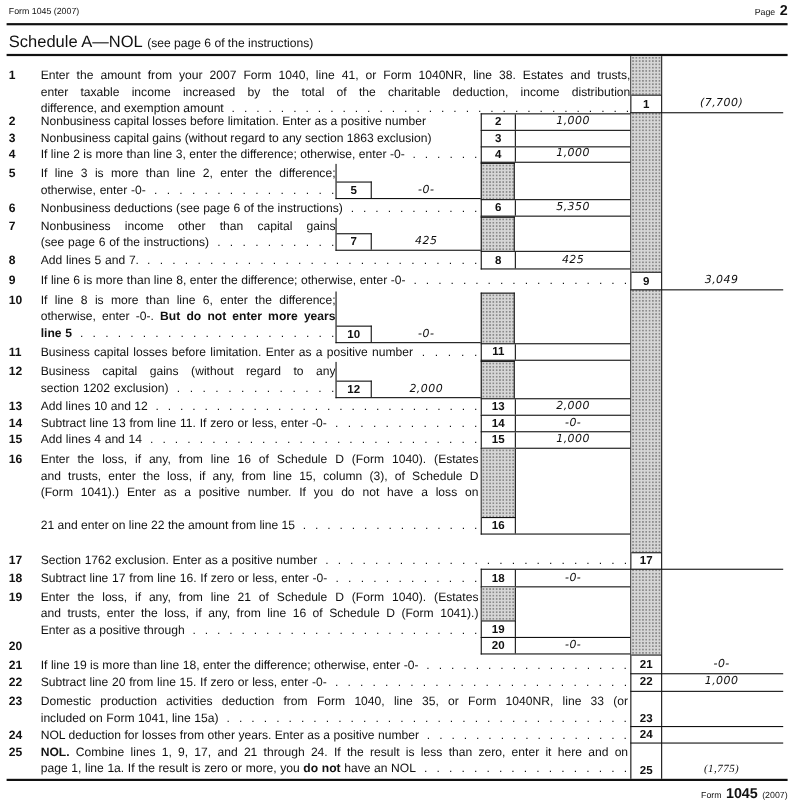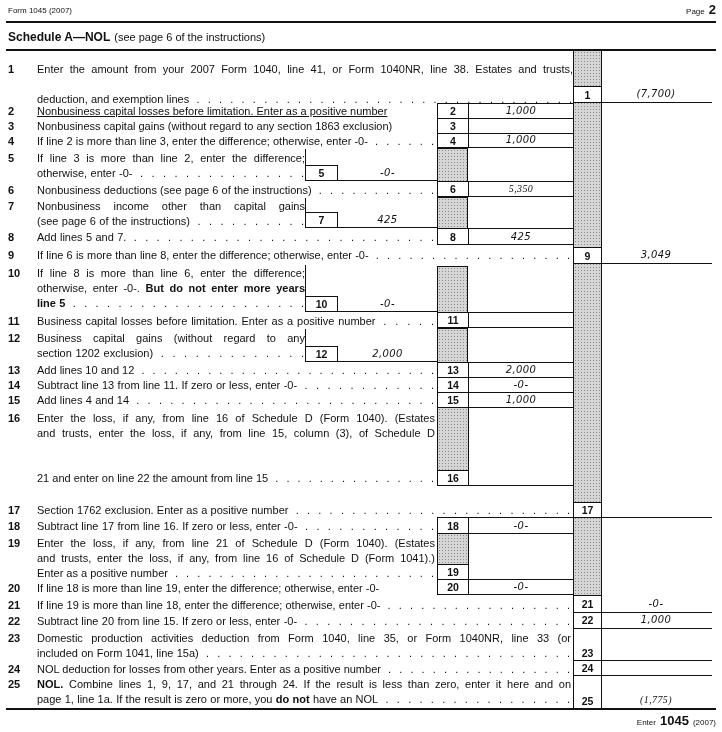--- a/index.html
+++ b/index.html
@@ -36,21 +36,21 @@
 <div id="page">
 
   <div class="abs small" style="left:8px;top:6px">Form 1045 (2007)</div>
   <div class="abs" style="right:6px;top:2px;display:flex;align-items:baseline;gap:4px">
     <span class="small">Page</span>
     <span style="font-weight:700;font-size:13px">2</span>
   </div>
   <div class="hline" style="left:6px;top:21px;width:710px;height:1.5px"></div>
 
   <div class="abs" style="left:8px;top:30px;display:flex;align-items:baseline;gap:4px">
-    <span style="font-weight:700;font-size:12px">Schedule A—NOL</span>
+    <span style="font-weight:400;font-size:15px">Schedule A—NOL</span>
     <span style="font-size:11px">(see page 6 of the instructions)</span>
   </div>
   <div class="hline" style="left:6px;top:49px;width:710px;height:2px"></div>
 
   <div id="form-body" class="abs" style="left:0;top:0;width:722px;height:732px">
       <div class="vline" style="left: 573px; top: 51px; height: 657px;"></div>
       <div class="vline" style="left: 601px; top: 51px; height: 657px;"></div>
       <div class="abs hatch" style="left: 574px; top: 51px; width: 27px; height: 35px;"></div>
       <div class="abs hatch" style="left: 574px; top: 102px; width: 27px; height: 145px;"></div>
       <div class="abs hatch" style="left: 574px; top: 263px; width: 27px; height: 239px;"></div>
@@ -61,25 +61,26 @@
       <div class="abs hatch" style="left: 437px; top: 328px; width: 31px; height: 34px; border-left: 1px solid rgb(17, 17, 17); border-right: 1px solid rgb(17, 17, 17); border-top: 1px solid rgb(17, 17, 17);"></div>
       <div class="hline" style="left: 573px; top: 102px; width: 139px;"></div>
       <div class="hline" style="left: 573px; top: 263px; width: 139px;"></div>
       <div class="hline" style="left: 573px; top: 517px; width: 139px;"></div>
       <div class="hline" style="left: 573px; top: 612px; width: 139px;"></div>
       <div class="hline" style="left: 573px; top: 628px; width: 139px;"></div>
       <div class="hline" style="left: 573px; top: 660px; width: 139px;"></div>
       <div class="hline" style="left: 573px; top: 675px; width: 139px;"></div>
       <div class="abs num" style="left: 8px; top: 62px; width: 26px;">1</div>
       <div class="abs tl jl" style="left: 37px; top: 62px; width: 536px;"><span>Enter the amount from your 2007 Form 1040, line 41, or Form 1040NR, line 38. Estates and trusts,</span></div>
-      <div class="abs tl ll" style="left: 37px; top: 92px; width: 536px;"><span>deduction, and exemption lines</span><span class="dots"> . . . . . . . . . . . . . . . . . . . . . . . . . . . . . . . . . . . . . . . . . . . . . . . . . . . . . . . . . . . . . . . . . . . . . . . . . . . . . . . . . . . . . . . . . . . . . . . . . . . . . . . . . . . . . . </span></div>
+      <div class="abs tl jl" style="left: 37px; top: 77px; width: 536px;"><span>enter taxable income increased by the total of the charitable deduction, income distribution</span></div>
+      <div class="abs tl ll" style="left: 37px; top: 92px; width: 536px;"><span>difference, and exemption amount</span><span class="dots"> . . . . . . . . . . . . . . . . . . . . . . . . . . . . . . . . . . . . . . . . . . . . . . . . . . . . . . . . . . . . . . . . . . . . . . . . . . . . . . . . . . . . . . . . . . . . . . . . . . . . . . . . . . . . . . </span></div>
       <div class="abs lbl" style="left: 574px; top: 86px; width: 27px; height: 16px; border-top: 1px solid rgb(17, 17, 17);">1</div>
       <div class="abs val" style="left: 602px; top: 87px; width: 108px; height: 13px;">(7,700)</div>
       <div class="abs num" style="left: 8px; top: 104px; width: 26px;">2</div>
-      <div class="abs tl ll" style="left: 37px; top: 104px; width: 398px; text-decoration: underline;"><span>Nonbusiness capital losses before limitation. Enter as a positive number</span></div>
+      <div class="abs tl ll" style="left: 37px; top: 104px; width: 398px;"><span>Nonbusiness capital losses before limitation. Enter as a positive number</span></div>
       <div class="abs" style="left: 437px; top: 103px; width: 136px; height: 15px; border-top: 1px solid rgb(17, 17, 17); border-left: 1px solid rgb(17, 17, 17); border-bottom: none; position: absolute;">
         <div class="abs lbl" style="left: 0px; top: 0px; width: 31px; bottom: 0px; border-right: 1px solid rgb(17, 17, 17);">2</div>
         <div class="abs val" style="left: 32px; right: 1px; bottom: 1px; height: 13px;">1,000</div>
       </div>
       <div class="abs num" style="left: 8px; top: 119px; width: 26px;">3</div>
       <div class="abs tl ll" style="left: 37px; top: 119px; width: 398px;"><span>Nonbusiness capital gains (without regard to any section 1863 exclusion)</span></div>
       <div class="abs" style="left: 437px; top: 118px; width: 136px; height: 15px; border-top: 1px solid rgb(17, 17, 17); border-left: 1px solid rgb(17, 17, 17); border-bottom: none; position: absolute;">
         <div class="abs lbl" style="left: 0px; top: 0px; width: 31px; bottom: 0px; border-right: 1px solid rgb(17, 17, 17);">3</div>
       </div>
       <div class="abs num" style="left: 8px; top: 134px; width: 26px;">4</div>
@@ -92,21 +93,21 @@
       <div class="abs tl jl" style="left: 37px; top: 151px; width: 268px;"><span>If line 3 is more than line 2, enter the difference;</span></div>
       <div class="abs tl ll" style="left: 37px; top: 166px; width: 268px;"><span>otherwise, enter -0-</span><span class="dots"> . . . . . . . . . . . . . . . . . . . . . . . . . . . . . . . . . . . . . . . . . . . . . . . . . . . . . . . . . . . . . . . . . . . . . . . . . . . . . . . . . . . . . . . . . . . . . . . . . . . . . . . . . . . . . . </span></div>
       <div class="abs" style="left: 305px; top: 149px; width: 132px; height: 32px; border-left: 1px solid rgb(17, 17, 17); border-bottom: 1px solid rgb(17, 17, 17);">
         <div class="abs lbl" style="left: 0px; top: 16px; width: 32px; bottom: 0px; border-top: 1px solid rgb(17, 17, 17); border-right: 1px solid rgb(17, 17, 17);">5</div>
         <div class="abs val" style="left: 33px; right: 1px; bottom: 1px; height: 13px;">-0-</div>
       </div>
       <div class="abs num" style="left: 8px; top: 183px; width: 26px;">6</div>
       <div class="abs tl ll" style="left: 37px; top: 183px; width: 398px;"><span>Nonbusiness deductions (see page 6 of the instructions)</span><span class="dots"> . . . . . . . . . . . . . . . . . . . . . . . . . . . . . . . . . . . . . . . . . . . . . . . . . . . . . . . . . . . . . . . . . . . . . . . . . . . . . . . . . . . . . . . . . . . . . . . . . . . . . . . . . . . . . . </span></div>
       <div class="abs" style="left: 437px; top: 181px; width: 136px; height: 16px; border-top: 1px solid rgb(17, 17, 17); border-left: 1px solid rgb(17, 17, 17); border-bottom: 1px solid rgb(17, 17, 17); position: absolute;">
         <div class="abs lbl" style="left: 0px; top: 0px; width: 31px; bottom: 0px; border-right: 1px solid rgb(17, 17, 17);">6</div>
-        <div class="abs val" style="left: 32px; right: 1px; bottom: 1px; height: 13px; font-family: Liberation Serif, serif;">5,350</div>
+        <div class="abs val" style="left: 32px; right: 1px; bottom: 1px; height: 13px;">5,350</div>
       </div>
       <div class="abs num" style="left: 8px; top: 199px; width: 26px;">7</div>
       <div class="abs tl jl" style="left: 37px; top: 199px; width: 268px;"><span>Nonbusiness income other than capital gains</span></div>
       <div class="abs tl ll" style="left: 37px; top: 214px; width: 268px;"><span>(see page 6 of the instructions)</span><span class="dots"> . . . . . . . . . . . . . . . . . . . . . . . . . . . . . . . . . . . . . . . . . . . . . . . . . . . . . . . . . . . . . . . . . . . . . . . . . . . . . . . . . . . . . . . . . . . . . . . . . . . . . . . . . . . . . . </span></div>
       <div class="abs" style="left: 305px; top: 198px; width: 132px; height: 30px; border-left: 1px solid rgb(17, 17, 17); border-bottom: 1px solid rgb(17, 17, 17);">
         <div class="abs lbl" style="left: 0px; top: 14px; width: 32px; bottom: 0px; border-top: 1px solid rgb(17, 17, 17); border-right: 1px solid rgb(17, 17, 17);">7</div>
         <div class="abs val" style="left: 33px; right: 1px; bottom: 1px; height: 13px;">425</div>
       </div>
       <div class="abs num" style="left: 8px; top: 230px; width: 26px;">8</div>
       <div class="abs tl ll" style="left: 37px; top: 230px; width: 398px;"><span>Add lines 5 and 7.</span><span class="dots"> . . . . . . . . . . . . . . . . . . . . . . . . . . . . . . . . . . . . . . . . . . . . . . . . . . . . . . . . . . . . . . . . . . . . . . . . . . . . . . . . . . . . . . . . . . . . . . . . . . . . . . . . . . . . . . </span></div>
@@ -152,44 +153,44 @@
       </div>
       <div class="abs num" style="left: 8px; top: 393px; width: 26px;">15</div>
       <div class="abs tl ll" style="left: 37px; top: 393px; width: 398px;"><span>Add lines 4 and 14</span><span class="dots"> . . . . . . . . . . . . . . . . . . . . . . . . . . . . . . . . . . . . . . . . . . . . . . . . . . . . . . . . . . . . . . . . . . . . . . . . . . . . . . . . . . . . . . . . . . . . . . . . . . . . . . . . . . . . . . </span></div>
       <div class="abs" style="left: 437px; top: 392px; width: 136px; height: 15px; border-top: 1px solid rgb(17, 17, 17); border-left: 1px solid rgb(17, 17, 17); border-bottom: none; position: absolute;">
         <div class="abs lbl" style="left: 0px; top: 0px; width: 31px; bottom: 0px; border-right: 1px solid rgb(17, 17, 17);">15</div>
         <div class="abs val" style="left: 32px; right: 1px; bottom: 1px; height: 13px;">1,000</div>
       </div>
       <div class="abs num" style="left: 8px; top: 411px; width: 26px;">16</div>
       <div class="abs tl jl" style="left: 37px; top: 411px; width: 398px;"><span>Enter the loss, if any, from line 16 of Schedule D (Form 1040). (Estates</span></div>
       <div class="abs tl jl" style="left: 37px; top: 426px; width: 398px;"><span>and trusts, enter the loss, if any, from line 15, column (3), of Schedule D</span></div>
+      <div class="abs tl jl" style="left: 37px; top: 441px; width: 398px;"><span>(Form 1041).) Enter as a positive number. If you do not have a loss on</span></div>
       <div class="abs tl ll" style="left: 37px; top: 471px; width: 398px;"><span>21 and enter on line 22 the amount from line 15</span><span class="dots"> . . . . . . . . . . . . . . . . . . . . . . . . . . . . . . . . . . . . . . . . . . . . . . . . . . . . . . . . . . . . . . . . . . . . . . . . . . . . . . . . . . . . . . . . . . . . . . . . . . . . . . . . . . . . . . </span></div>
       <div class="abs" style="left: 437px; top: 407px; width: 136px; height: 79px; border-top: 1px solid rgb(17, 17, 17); border-left: 1px solid rgb(17, 17, 17); border-bottom: 1px solid rgb(17, 17, 17); position: absolute;">
         <div class="abs hatch" style="left: 0px; top: 0px; width: 31px; height: 62px; border-right: 1px solid rgb(17, 17, 17);"></div>
         <div class="abs lbl" style="left: 0px; top: 62px; width: 31px; bottom: 0px; border-top: 1px solid rgb(17, 17, 17); border-right: 1px solid rgb(17, 17, 17);">16</div>
       </div>
       <div class="abs num" style="left: 8px; top: 503px; width: 26px;">17</div>
       <div class="abs tl ll" style="left: 37px; top: 503px; width: 534px;"><span>Section 1762 exclusion. Enter as a positive number</span><span class="dots"> . . . . . . . . . . . . . . . . . . . . . . . . . . . . . . . . . . . . . . . . . . . . . . . . . . . . . . . . . . . . . . . . . . . . . . . . . . . . . . . . . . . . . . . . . . . . . . . . . . . . . . . . . . . . . . </span></div>
       <div class="abs lbl" style="left: 574px; top: 502px; width: 27px; height: 15px; border-top: 1px solid rgb(17, 17, 17);">17</div>
       <div class="abs num" style="left: 8px; top: 519px; width: 26px;">18</div>
       <div class="abs tl ll" style="left: 37px; top: 519px; width: 398px;"><span>Subtract line 17 from line 16. If zero or less, enter -0-</span><span class="dots"> . . . . . . . . . . . . . . . . . . . . . . . . . . . . . . . . . . . . . . . . . . . . . . . . . . . . . . . . . . . . . . . . . . . . . . . . . . . . . . . . . . . . . . . . . . . . . . . . . . . . . . . . . . . . . . </span></div>
       <div class="abs" style="left: 437px; top: 517px; width: 136px; height: 16px; border-top: 1px solid rgb(17, 17, 17); border-left: 1px solid rgb(17, 17, 17); border-bottom: none; position: absolute;">
         <div class="abs lbl" style="left: 0px; top: 0px; width: 31px; bottom: 0px; border-right: 1px solid rgb(17, 17, 17);">18</div>
         <div class="abs val" style="left: 32px; right: 1px; bottom: 1px; height: 13px;">-0-</div>
       </div>
       <div class="abs num" style="left: 8px; top: 536px; width: 26px;">19</div>
       <div class="abs tl jl" style="left: 37px; top: 536px; width: 398px;"><span>Enter the loss, if any, from line 21 of Schedule D (Form 1040). (Estates</span></div>
       <div class="abs tl jl" style="left: 37px; top: 551px; width: 398px;"><span>and trusts, enter the loss, if any, from line 16 of Schedule D (Form 1041).)</span></div>
-      <div class="abs tl ll" style="left: 37px; top: 566px; width: 398px;"><span>Enter as a positive number</span><span class="dots"> . . . . . . . . . . . . . . . . . . . . . . . . . . . . . . . . . . . . . . . . . . . . . . . . . . . . . . . . . . . . . . . . . . . . . . . . . . . . . . . . . . . . . . . . . . . . . . . . . . . . . . . . . . . . . . </span></div>
+      <div class="abs tl ll" style="left: 37px; top: 566px; width: 398px;"><span>Enter as a positive through</span><span class="dots"> . . . . . . . . . . . . . . . . . . . . . . . . . . . . . . . . . . . . . . . . . . . . . . . . . . . . . . . . . . . . . . . . . . . . . . . . . . . . . . . . . . . . . . . . . . . . . . . . . . . . . . . . . . . . . . </span></div>
       <div class="abs" style="left: 437px; top: 533px; width: 136px; height: 46px; border-top: 1px solid rgb(17, 17, 17); border-left: 1px solid rgb(17, 17, 17); border-bottom: none; position: absolute;">
         <div class="abs hatch" style="left: 0px; top: 0px; width: 31px; height: 30px; border-right: 1px solid rgb(17, 17, 17);"></div>
         <div class="abs lbl" style="left: 0px; top: 30px; width: 31px; bottom: 0px; border-top: 1px solid rgb(17, 17, 17); border-right: 1px solid rgb(17, 17, 17);">19</div>
       </div>
       <div class="abs num" style="left: 8px; top: 581px; width: 26px;">20</div>
-      <div class="abs tl ll" style="left: 37px; top: 581px; width: 398px;"><span>If line 18 is more than line 19, enter the difference; otherwise, enter -0-</span></div>
       <div class="abs" style="left: 437px; top: 579px; width: 136px; height: 16px; border-top: 1px solid rgb(17, 17, 17); border-left: 1px solid rgb(17, 17, 17); border-bottom: 1px solid rgb(17, 17, 17); position: absolute;">
         <div class="abs lbl" style="left: 0px; top: 0px; width: 31px; bottom: 0px; border-right: 1px solid rgb(17, 17, 17);">20</div>
         <div class="abs val" style="left: 32px; right: 1px; bottom: 1px; height: 13px;">-0-</div>
       </div>
       <div class="abs num" style="left: 8px; top: 598px; width: 26px;">21</div>
       <div class="abs tl ll" style="left: 37px; top: 598px; width: 534px;"><span>If line 19 is more than line 18, enter the difference; otherwise, enter -0-</span><span class="dots"> . . . . . . . . . . . . . . . . . . . . . . . . . . . . . . . . . . . . . . . . . . . . . . . . . . . . . . . . . . . . . . . . . . . . . . . . . . . . . . . . . . . . . . . . . . . . . . . . . . . . . . . . . . . . . . </span></div>
       <div class="abs lbl" style="left: 574px; top: 595px; width: 27px; height: 17px; border-top: 1px solid rgb(17, 17, 17);">21</div>
       <div class="abs val" style="left: 602px; top: 597px; width: 108px; height: 13px;">-0-</div>
       <div class="abs num" style="left: 8px; top: 614px; width: 26px;">22</div>
       <div class="abs tl ll" style="left: 37px; top: 614px; width: 534px;"><span>Subtract line 20 from line 15. If zero or less, enter -0-</span><span class="dots"> . . . . . . . . . . . . . . . . . . . . . . . . . . . . . . . . . . . . . . . . . . . . . . . . . . . . . . . . . . . . . . . . . . . . . . . . . . . . . . . . . . . . . . . . . . . . . . . . . . . . . . . . . . . . . . </span></div>
@@ -204,17 +205,17 @@
       <div class="abs lbl" style="left: 574px; top: 660px; width: 27px; height: 15px; border-top: none;">24</div>
       <div class="abs num" style="left: 8px; top: 677px; width: 26px;">25</div>
       <div class="abs tl jl" style="left: 37px; top: 677px; width: 534px;"><span style="font-weight: 700;">NOL.</span><span> Combine lines 1, 9, 17, and 21 through 24. If the result is less than zero, enter it here and on</span></div>
       <div class="abs tl ll" style="left: 37px; top: 692px; width: 534px;"><span>page 1, line 1a. If the result is zero or more, you </span><span style="font-weight: 700;">do not</span><span> have an NOL</span><span class="dots"> . . . . . . . . . . . . . . . . . . . . . . . . . . . . . . . . . . . . . . . . . . . . . . . . . . . . . . . . . . . . . . . . . . . . . . . . . . . . . . . . . . . . . . . . . . . . . . . . . . . . . . . . . . . . . . </span></div>
       <div class="abs lbl bottom" style="left: 574px; top: 675px; width: 27px; height: 33px; border-top: none;">25</div>
       <div class="abs val" style="left: 602px; top: 693px; width: 108px; height: 13px; font-family: Liberation Serif, serif;">(1,775)</div>
     </div>
 
   <div class="hline" style="left:6px;top:708px;width:710px;height:2px"></div>
   <div class="abs" style="right:6px;top:713px;display:flex;align-items:baseline;gap:4px">
-    <span class="small">Enter</span>
+    <span class="small">Form</span>
     <span style="font-weight:700;font-size:13px">1045</span>
     <span class="small">(2007)</span>
   </div>
 </div>
 
 </body></html>

